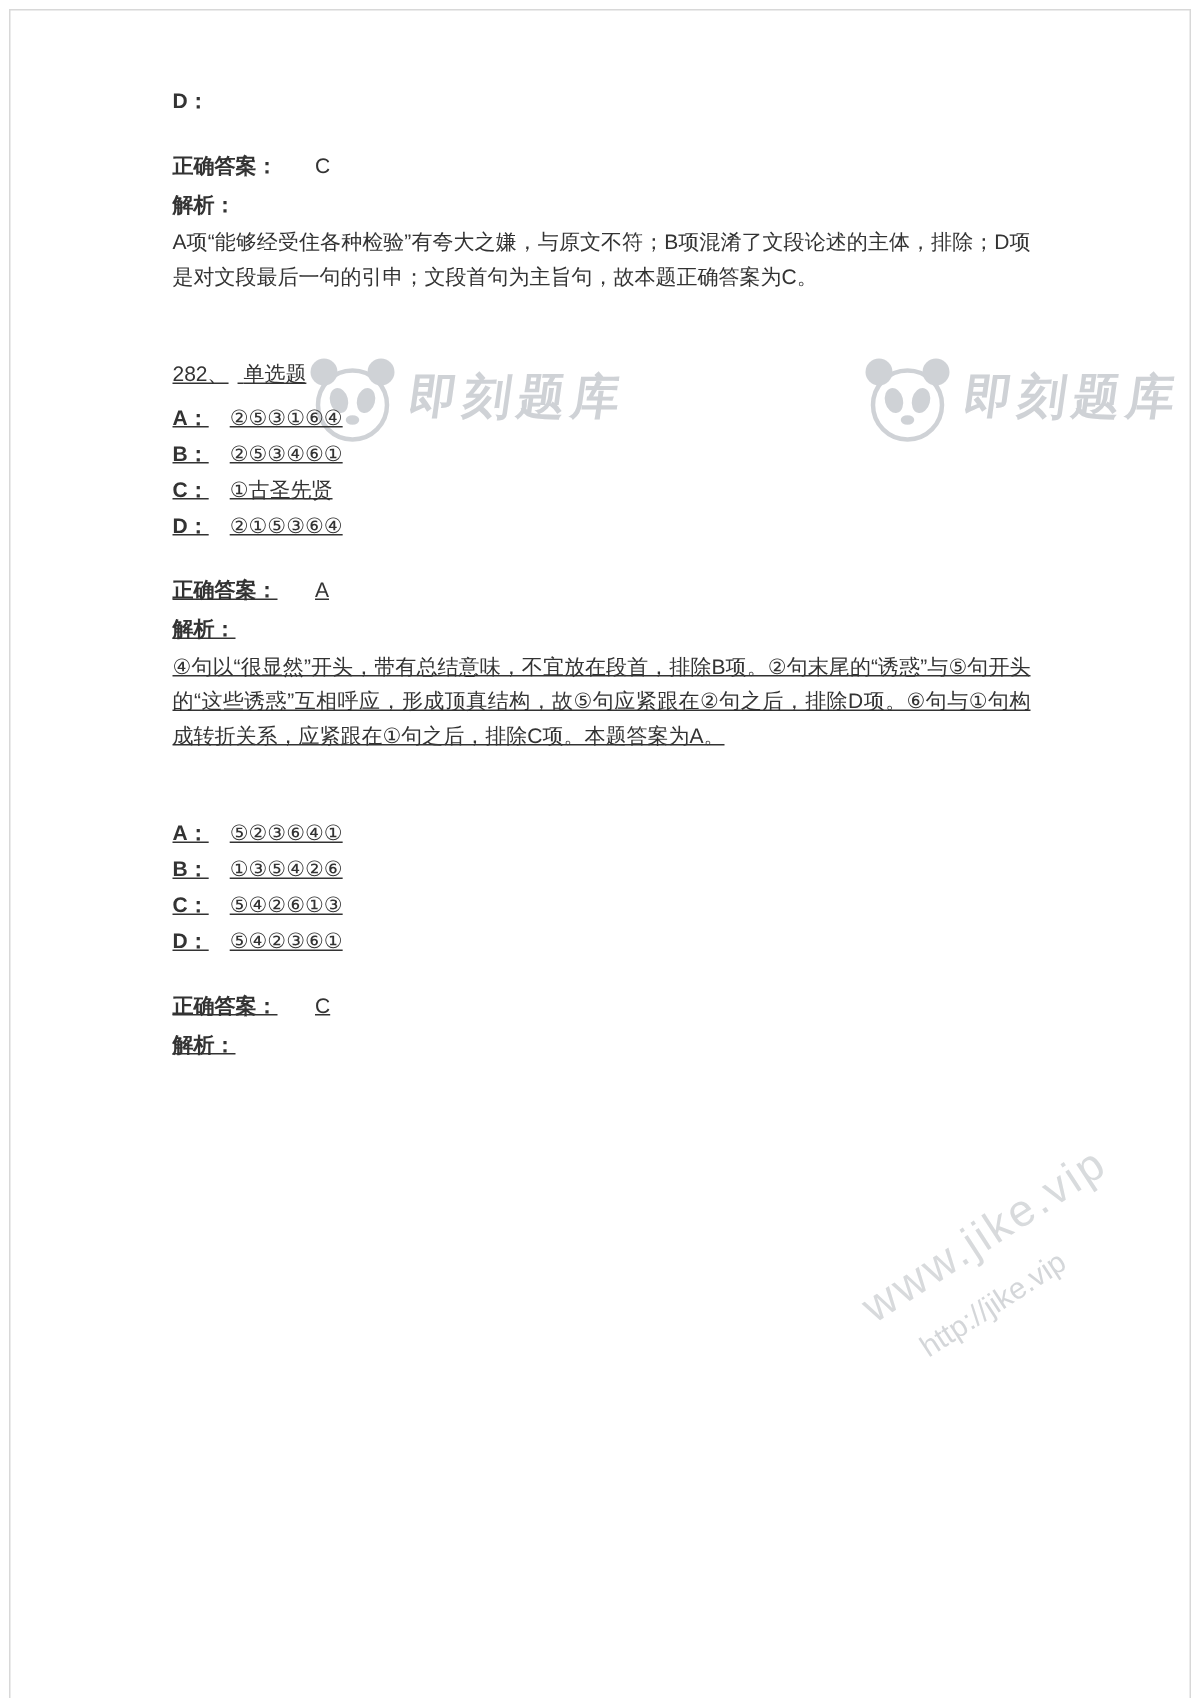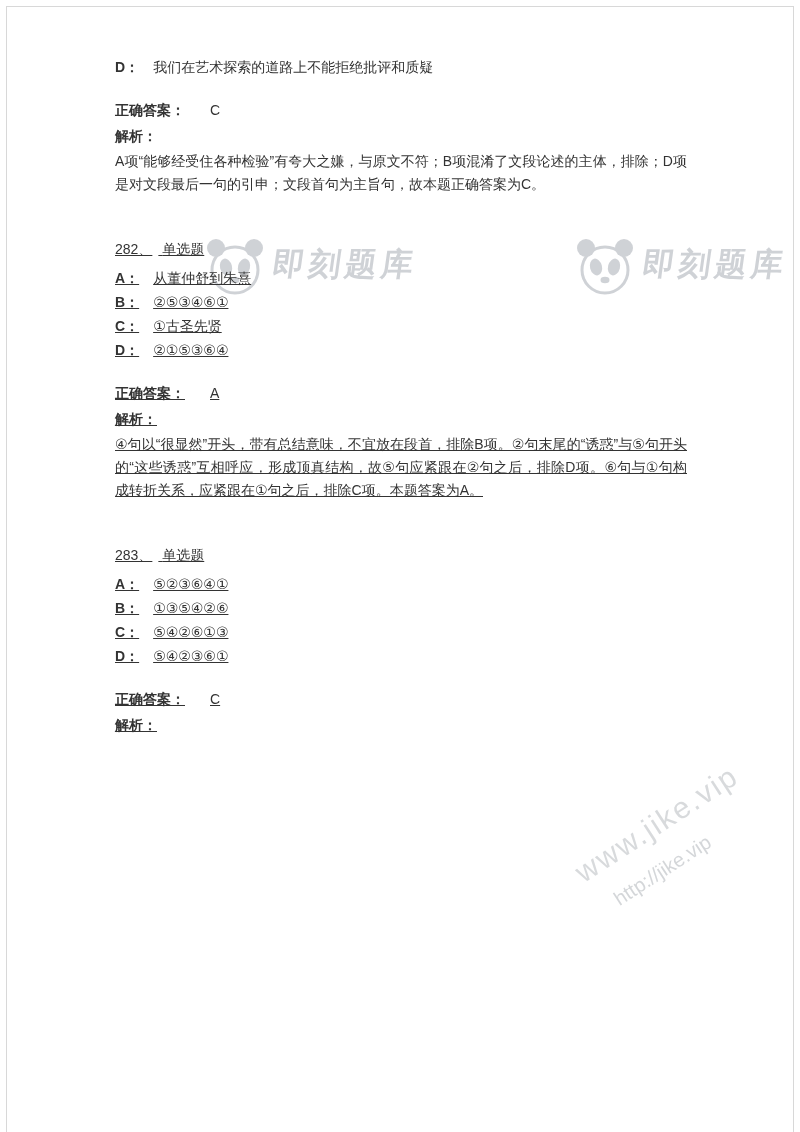--- a/index.html
+++ b/index.html
@@ -108,39 +108,38 @@
   </div>
 
   <div class="wm-url wm-url-large">www.jike.vip</div>
   <div class="wm-url wm-url-small">http://jike.vip</div>
 
   <div class="content">
 
     <section>
       <div class="row option-row">
         <span class="label">D：</span>
-        <span>我们在艺术探索的道路上不能拒绝批评和质疑</span>
       </div>
       <div class="row answer-row">
         <span class="label">正确答案：</span>
         <span>C</span>
       </div>
       <div class="analysis-label">解析：</div>
       <div class="analysis-text">A项“能够经受住各种检验”有夸大之嫌，与原文不符；B项混淆了文段论述的主体，排除；D项是对文段最后一句的引申；文段首句为主旨句，故本题正确答案为C。</div>
     </section>
 
     <section class="question-block">
       <div class="q-header">
         <span class="q-num">282、</span>
         <span class="q-type">单选题</span>
       </div>
       <div class="options">
         <div class="option-row">
           <span class="label">A：</span>
-          <span>从董仲舒到朱熹</span>
+          <span>②⑤③①⑥④</span>
         </div>
         <div class="option-row">
           <span class="label">B：</span>
           <span>②⑤③④⑥①</span>
         </div>
         <div class="option-row">
           <span class="label">C：</span>
           <span>①古圣先贤</span>
         </div>
         <div class="option-row">
@@ -150,24 +149,20 @@
       </div>
       <div class="row answer-row">
         <span class="label">正确答案：</span>
         <span>A</span>
       </div>
       <div class="analysis-label">解析：</div>
       <div class="analysis-text">④句以“很显然”开头，带有总结意味，不宜放在段首，排除B项。②句末尾的“诱惑”与⑤句开头的“这些诱惑”互相呼应，形成顶真结构，故⑤句应紧跟在②句之后，排除D项。⑥句与①句构成转折关系，应紧跟在①句之后，排除C项。本题答案为A。</div>
     </section>
 
     <section class="question-block">
-      <div class="q-header">
-        <span class="q-num">283、</span>
-        <span class="q-type">单选题</span>
-      </div>
       <div class="options">
         <div class="option-row">
           <span class="label">A：</span>
           <span>⑤②③⑥④①</span>
         </div>
         <div class="option-row">
           <span class="label">B：</span>
           <span>①③⑤④②⑥</span>
         </div>
         <div class="option-row">

